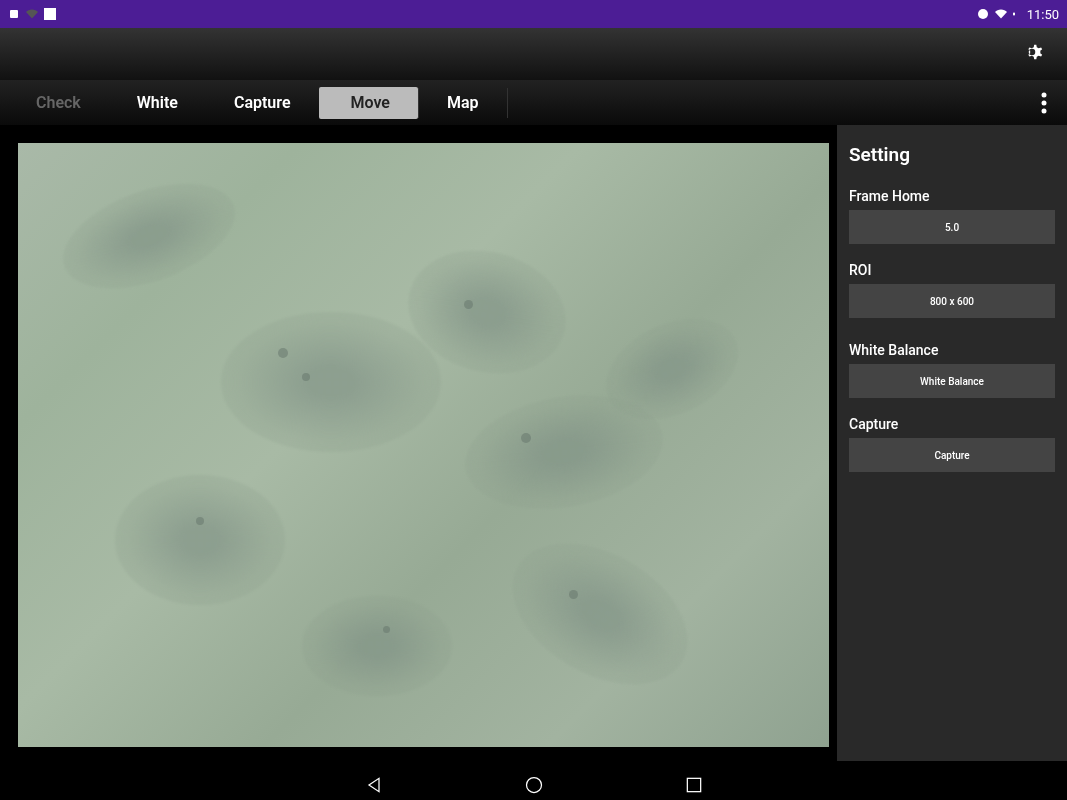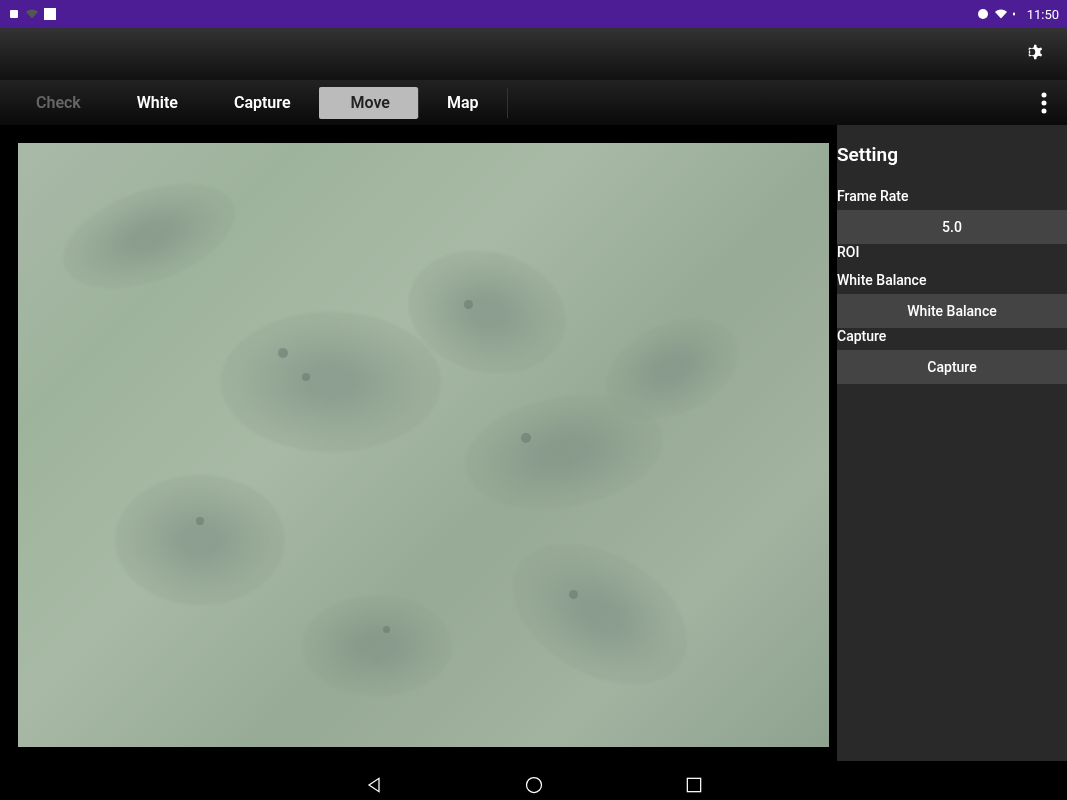--- a/index.html
+++ b/index.html
@@ -140,43 +140,44 @@
     }
     .cell-nucleus {
       position: absolute;
       background: rgba(100,115,105,0.5);
       border-radius: 50%;
     }
     
     .side-panel {
       width: 230px;
       background: #292929;
-      padding: 18px 0;
+      padding: 18px 12px;
     }
     .panel-heading {
       font-size: 19px;
       font-weight: 600;
       color: #fff;
       margin-bottom: 22px;
     }
     .panel-label {
       font-size: 14px;
       font-weight: 500;
       color: #fff;
       margin-bottom: 6px;
     }
     .panel-button {
       width: 100%;
       height: 34px;
       background: #444;
       color: #fff;
       border: none;
-      font-size: 14px;
+      font-size: 10px;
       font-weight: 500;
       cursor: pointer;
+      margin-bottom: 18px;
       display: flex;
       align-items: center;
       justify-content: center;
     }
     .panel-section-gap {
       height: 6px;
     }
     
     .bottom-nav {
       height: 47px;
@@ -271,26 +272,29 @@
       <div class="cell-nucleus" style="left:55%;top:26%;width:9px;height:9px;"></div>
       <div class="cell-nucleus" style="left:62%;top:48%;width:10px;height:10px;"></div>
       <div class="cell-nucleus" style="left:22%;top:62%;width:8px;height:8px;"></div>
       <div class="cell-nucleus" style="left:68%;top:74%;width:9px;height:9px;"></div>
       <div class="cell-nucleus" style="left:45%;top:80%;width:7px;height:7px;"></div>
     </div>
   </div>
   <div class="side-panel">
     <div class="panel-heading">Setting</div>
 
-    <div class="panel-label">Frame Rate</div>
+    <div class="panel-label">Frame Home</div>
     <button class="panel-button">
       <span>5.0</span>
     </button>
 
     <div class="panel-label">ROI</div>
+    <button class="panel-button">
+      <span>800 x 600</span>
+    </button>
 
     <div class="panel-section-gap"></div>
 
     <div class="panel-label">White Balance</div>
     <button class="panel-button">
       <span>White Balance</span>
     </button>
 
     <div class="panel-label">Capture</div>
     <button class="panel-button">

